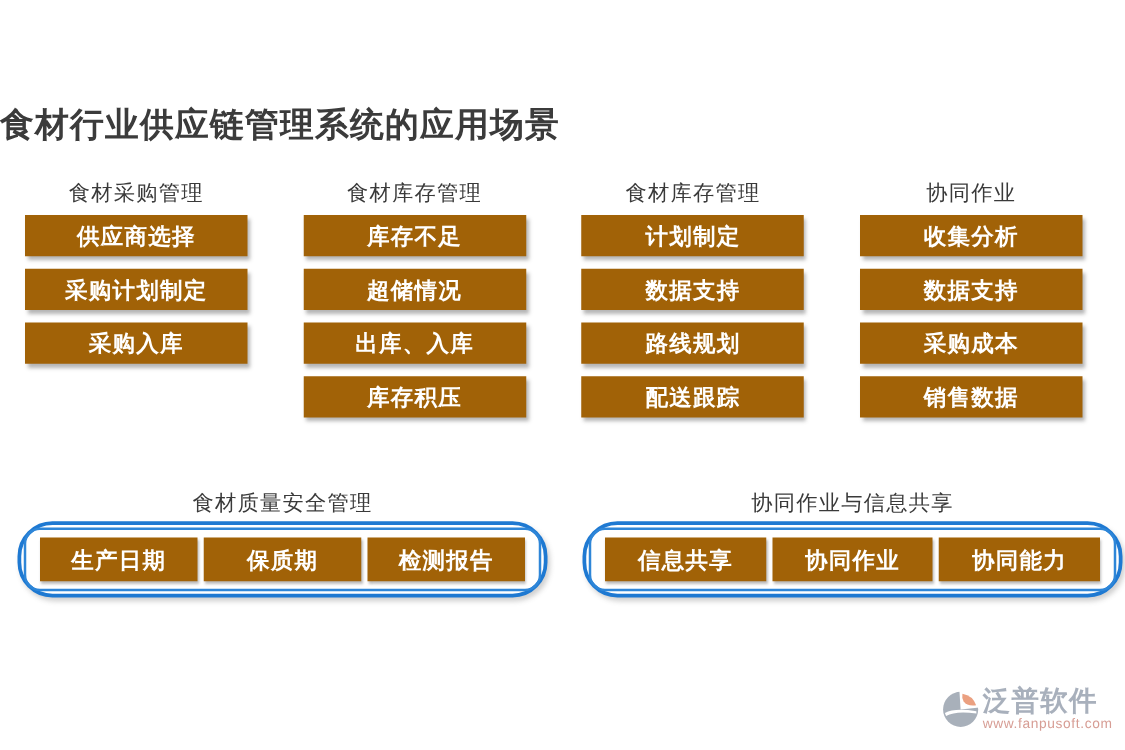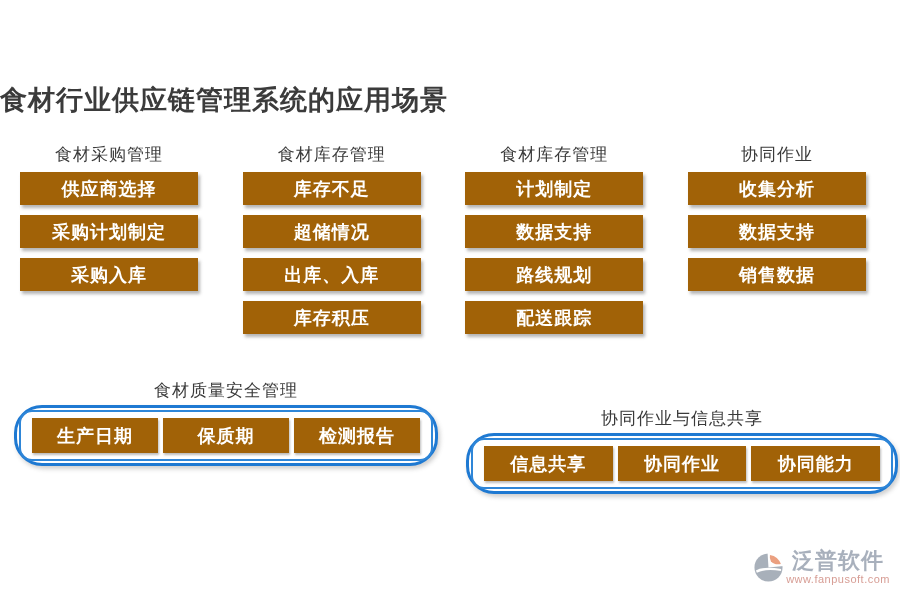--- a/index.html
+++ b/index.html
@@ -26,23 +26,23 @@
   .btn {
     height: 33px; margin-bottom: 10px;
     background: #a16207; color: #ffffff;
     display: flex; align-items: center; justify-content: center;
     font-size: 18px; font-weight: bold; letter-spacing: 1px;
     box-shadow: 2px 3px 3px rgba(90, 90, 90, 0.45);
     cursor: pointer;
   }
 
   
-  .bottom-section { position: absolute; top: 380px; }
+  .bottom-section { position: absolute; top: 392px; }
   .bottom-section.left  { left: 14px;  width: 424px; }
-  .bottom-section.right { left: 466px; width: 432px; margin-top: 28px; }
+  .bottom-section.right { left: 466px; width: 432px; }
   .sec-header {
     text-align: center; font-size: 17px; color: #3a3a3a;
     height: 21px; line-height: 21px; margin-bottom: 4px;
     letter-spacing: 1px;
   }
   .rounded-outer {
     border: 3px solid #1e79d2; border-radius: 28px; padding: 2px;
     background: #ffffff; box-shadow: 2px 3px 4px rgba(100,100,100,0.3);
   }
   .rounded-inner {
@@ -53,21 +53,21 @@
     flex: 1; height: 35px; margin-bottom: 0;
     box-shadow: 1px 2px 2px rgba(90,90,90,0.4);
   }
 
   
   .logo {
     position: absolute; right: 10px; top: 549px;
     display: flex; align-items: flex-start; opacity: 0.85;
   }
   .logo-icon { width: 31px; height: 31px; margin-top: 3px; }
-  .logo-text { margin-left: 2px; text-align: center; }
+  .logo-text { margin-left: 2px; text-align: left; }
   .logo-name {
     font-size: 22px; font-weight: bold; color: #9aa3b1;
     line-height: 24px; letter-spacing: 1px;
   }
   .logo-url {
     font-size: 11px; color: #d08c82; line-height: 12px;
     font-family: "Liberation Sans", "DejaVu Sans", sans-serif;
     letter-spacing: 0.5px;
   }
 </style>
@@ -98,20 +98,21 @@
     <div class="btn">计划制定</div>
     <div class="btn">数据支持</div>
     <div class="btn">路线规划</div>
     <div class="btn">配送跟踪</div>
   </div>
 
   <div class="col">
     <div class="col-header">协同作业</div>
     <div class="btn">收集分析</div>
     <div class="btn">数据支持</div>
+    <div class="btn">采购成本</div>
     <div class="btn">销售数据</div>
   </div>
 
 </div>
 
 <div class="bottom-section left">
   <div class="sec-header">食材质量安全管理</div>
   <div class="rounded-outer">
     <div class="rounded-inner">
       <div class="btn">生产日期</div>

